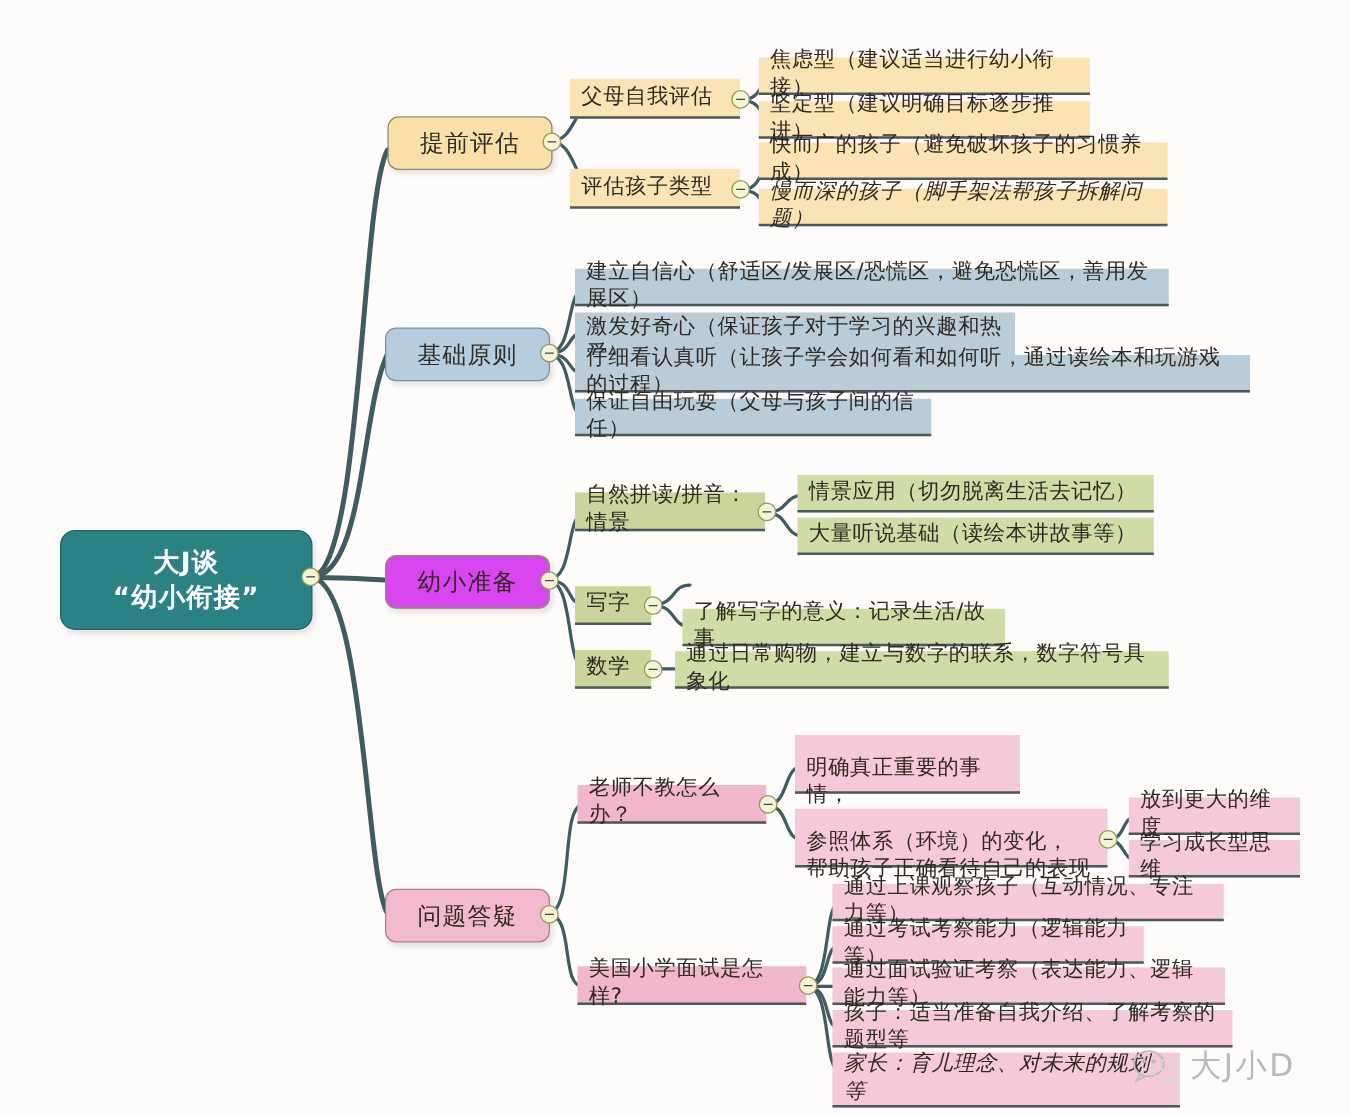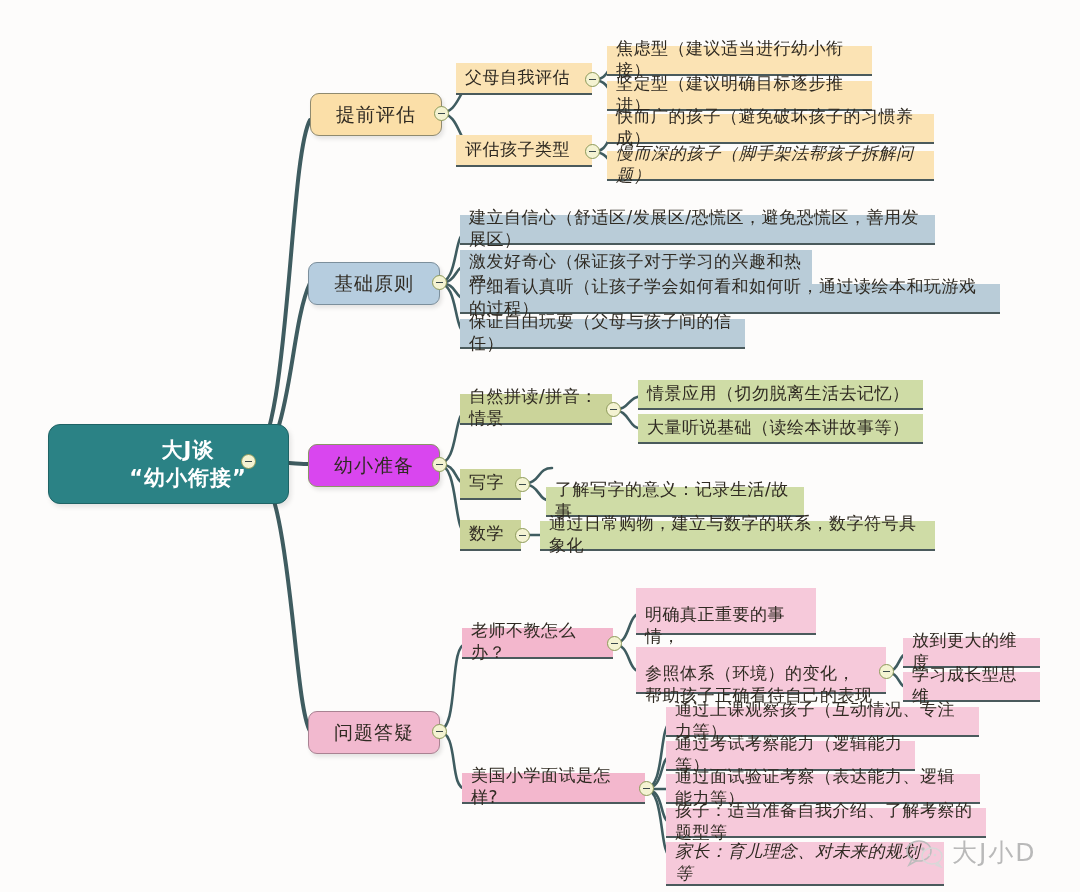--- a/index.html
+++ b/index.html
@@ -170,21 +170,21 @@
       <path d="M885,672 C902,672 896,688 910,688"></path>
 
       <path d="M645,789 C666,789 658,722 672,722"></path>
       <path d="M645,789 C666,789 658,756 672,756"></path>
       <path d="M645,789 C666,789 660,789 672,789"></path>
       <path d="M645,789 C666,789 658,823 672,823"></path>
       <path d="M645,789 C666,789 658,857 672,857"></path>
     </g>
   </svg>
 
-  <div class="root-node" style="left:48px; top:424px; width:200px; height:78px;padding-left:39px;">
+  <div class="root-node" style="left:48px; top:424px; width:200px; height:78px;">
     <span>大J谈
 “幼小衔接”</span>
   </div>
   <div class="toggle" style="left:241px; top:454px;"></div>
 
   <div class="l1-node orange" style="left:310px; top:93px; width:130px; height:41px;">
     <span>提前评估</span>
   </div>
   <div class="toggle" style="left:434px; top:106px;"></div>
 

